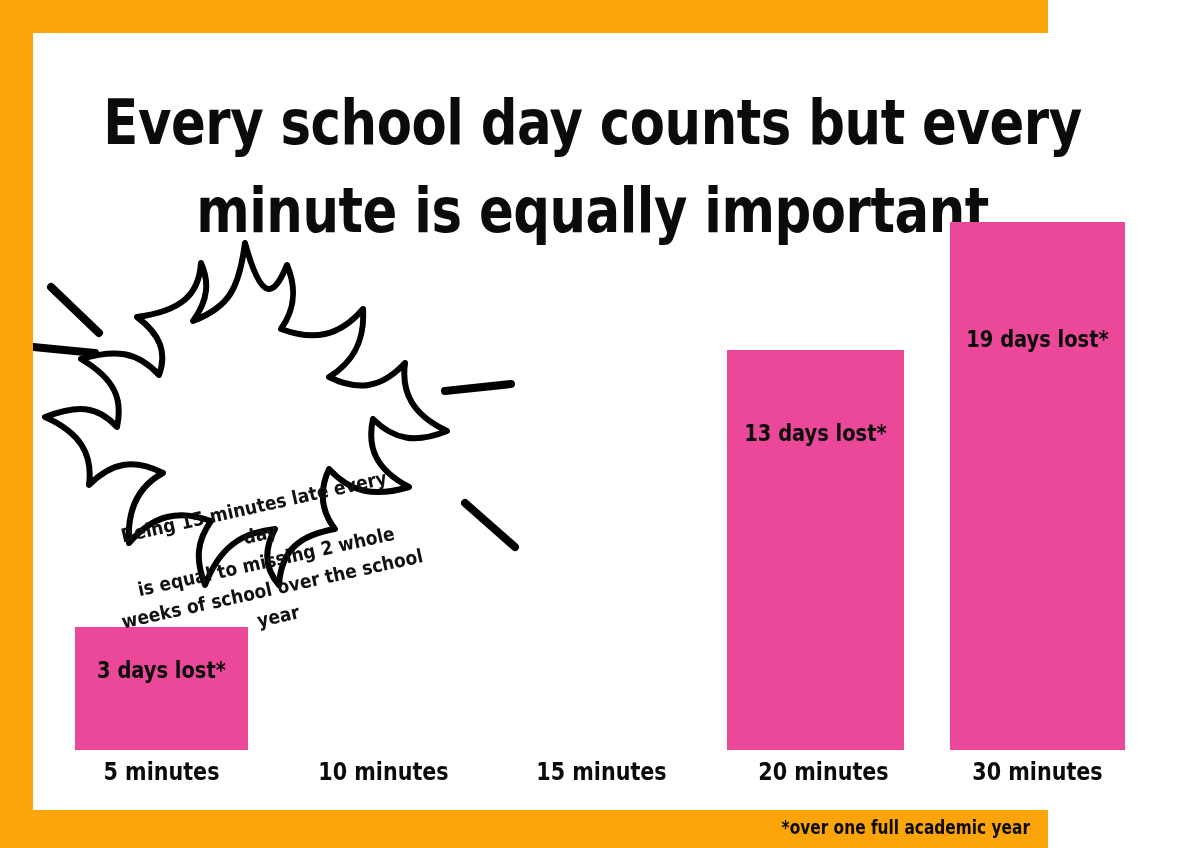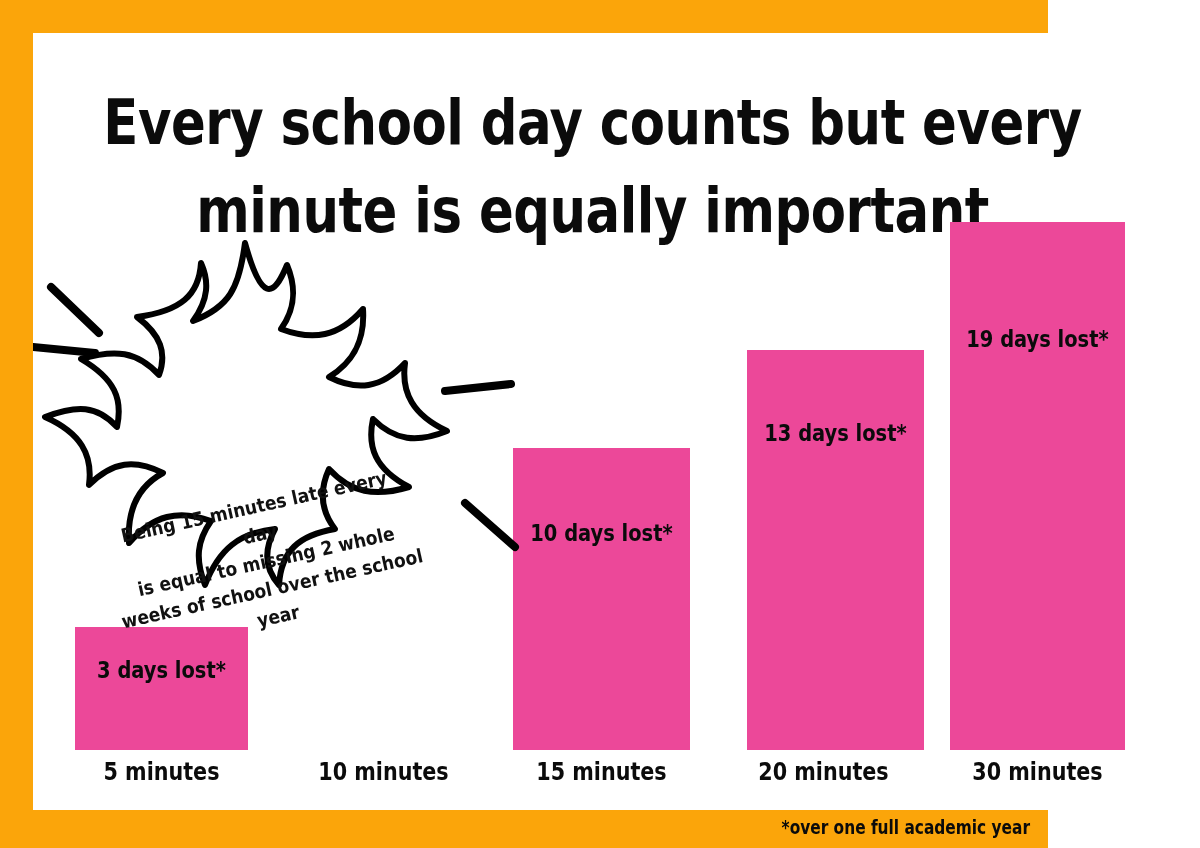--- a/index.html
+++ b/index.html
@@ -140,26 +140,23 @@
 
     <div id="plot">
 
       <div class="bar" style="left:42px; top:594px; width:173px; height:123px;">
         <div class="bar-value" style="top:30px;">3 days lost*</div>
       </div>
       <div class="tick-label" style="left:42px; top:724px; width:173px;">5 minutes</div>
 
       <div class="tick-label" style="left:264px; top:724px; width:173px;">10 minutes</div>
 
-      <div class="bar" style="left:480px; top:415px; width:177px; height:302px;">
-        <div class="bar-value" style="top:72px;">10 days lost*</div>
-      </div>
       <div class="tick-label" style="left:480px; top:724px; width:177px;">15 minutes</div>
 
-      <div class="bar" style="left:714px; top:317px; width:177px; height:400px;text-decoration:underline;">
+      <div class="bar" style="left:694px; top:317px; width:177px; height:400px;text-decoration:underline;">
         <div class="bar-value" style="top:70px;">13 days lost*</div>
       </div>
       <div class="tick-label" style="left:702px; top:724px; width:177px;">20 minutes</div>
 
       <div class="bar" style="left:917px; top:189px; width:175px; height:528px;">
         <div class="bar-value" style="top:104px;">19 days lost*</div>
       </div>
       <div class="tick-label" style="left:917px; top:724px; width:175px;">30 minutes</div>
 
     </div>

